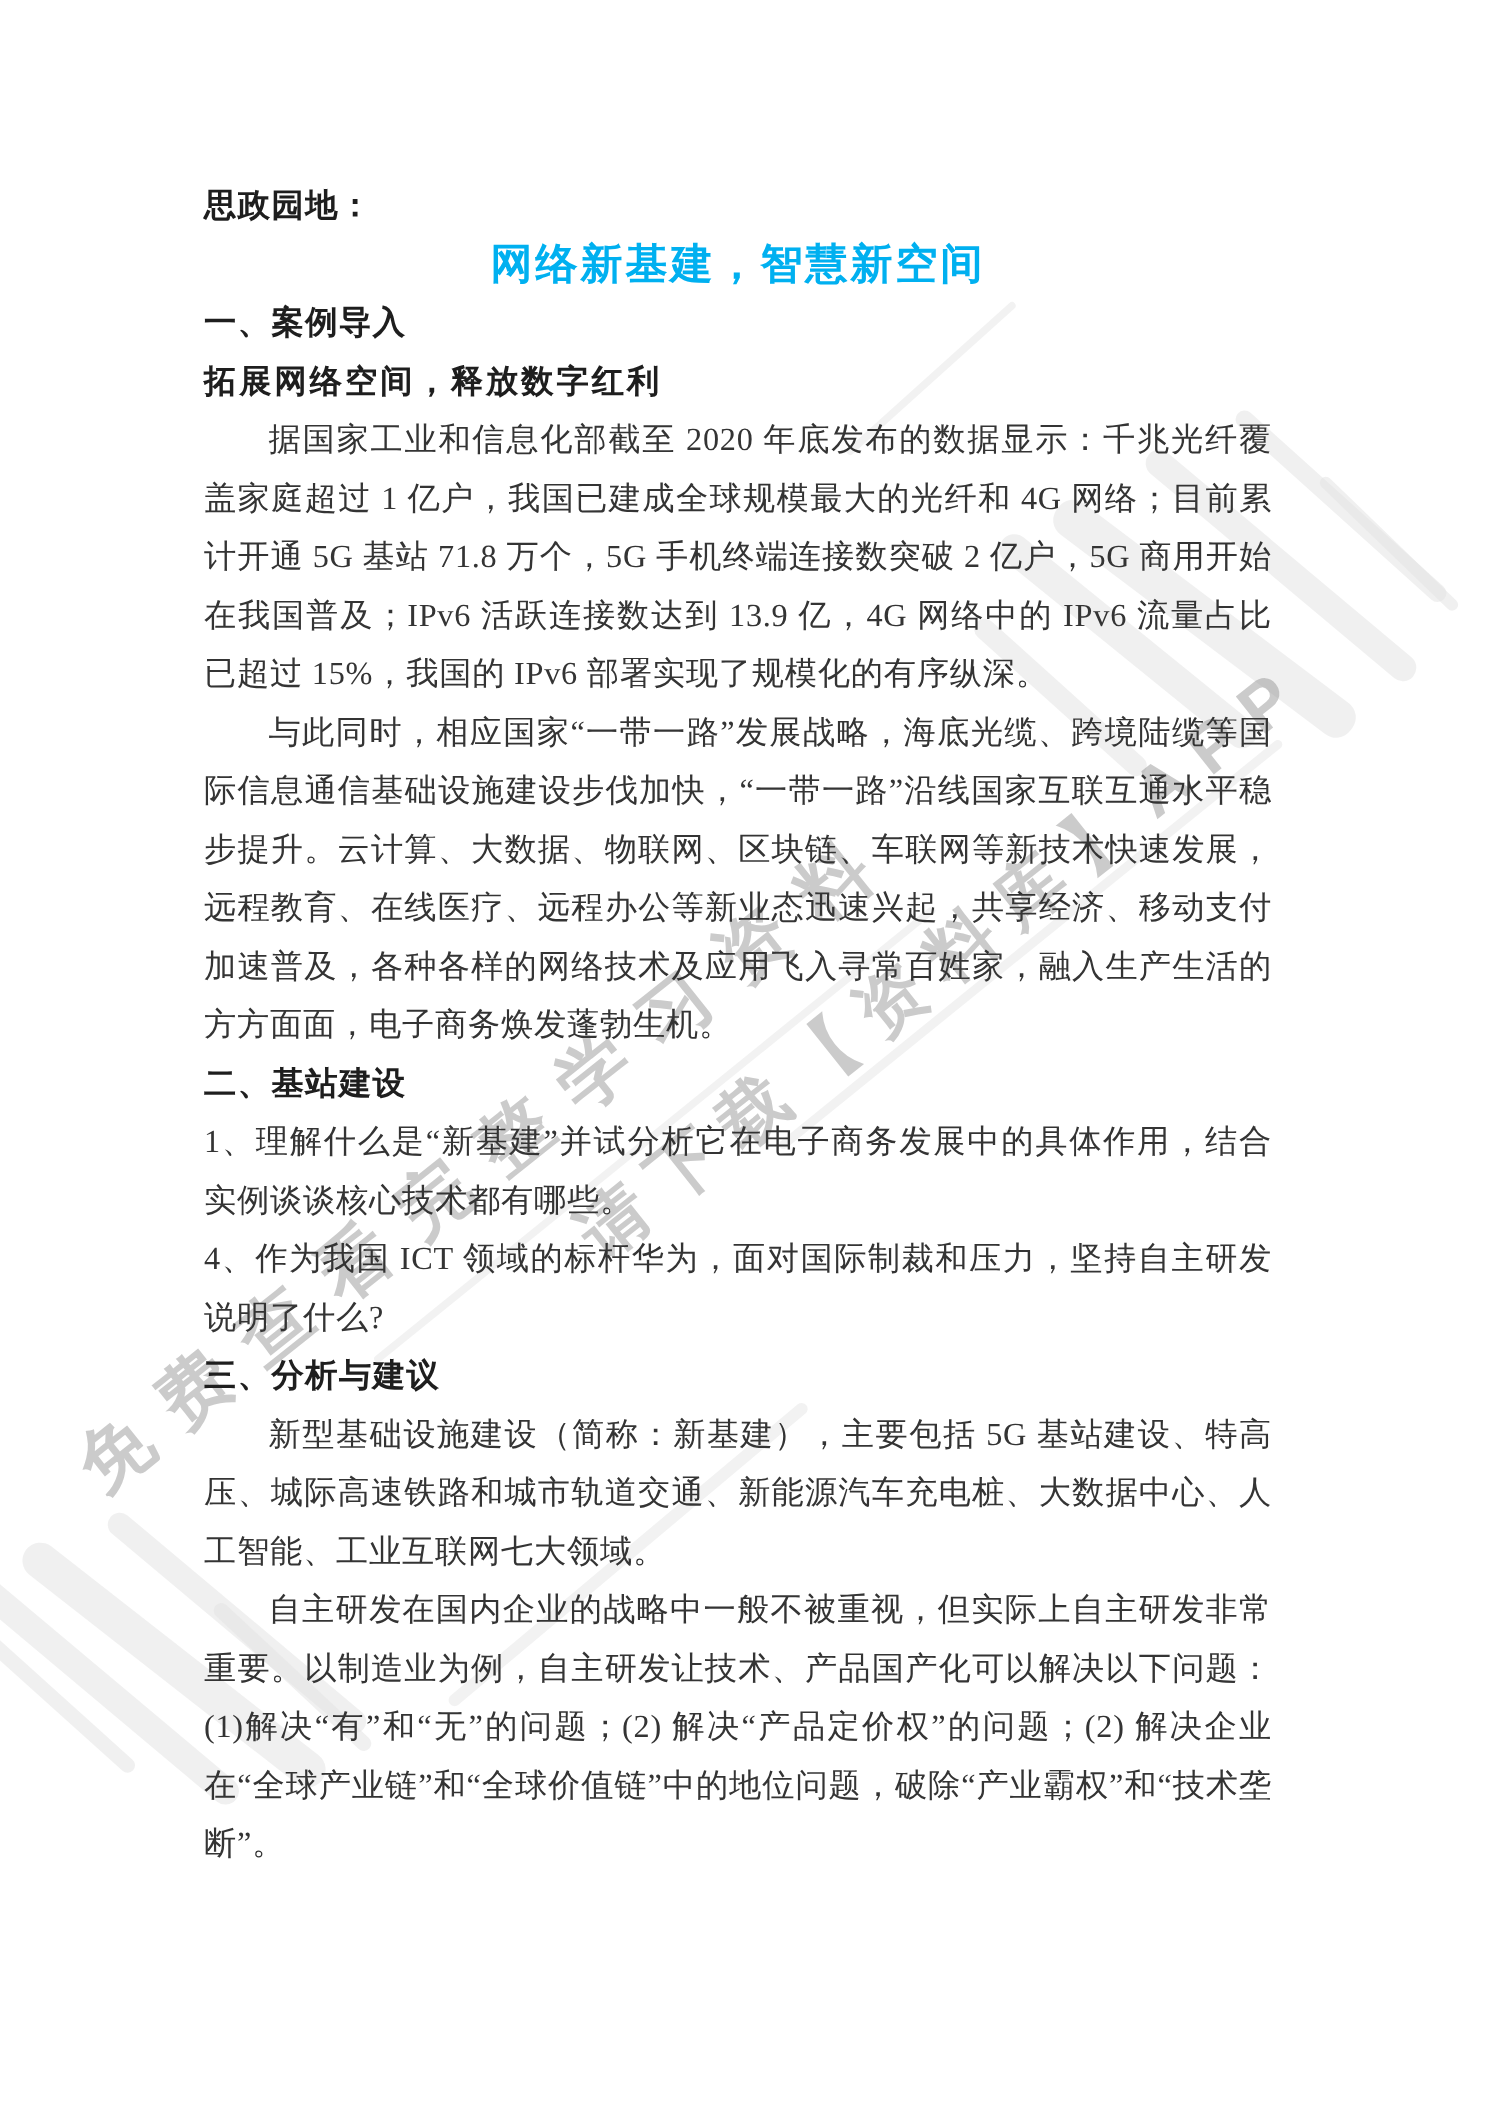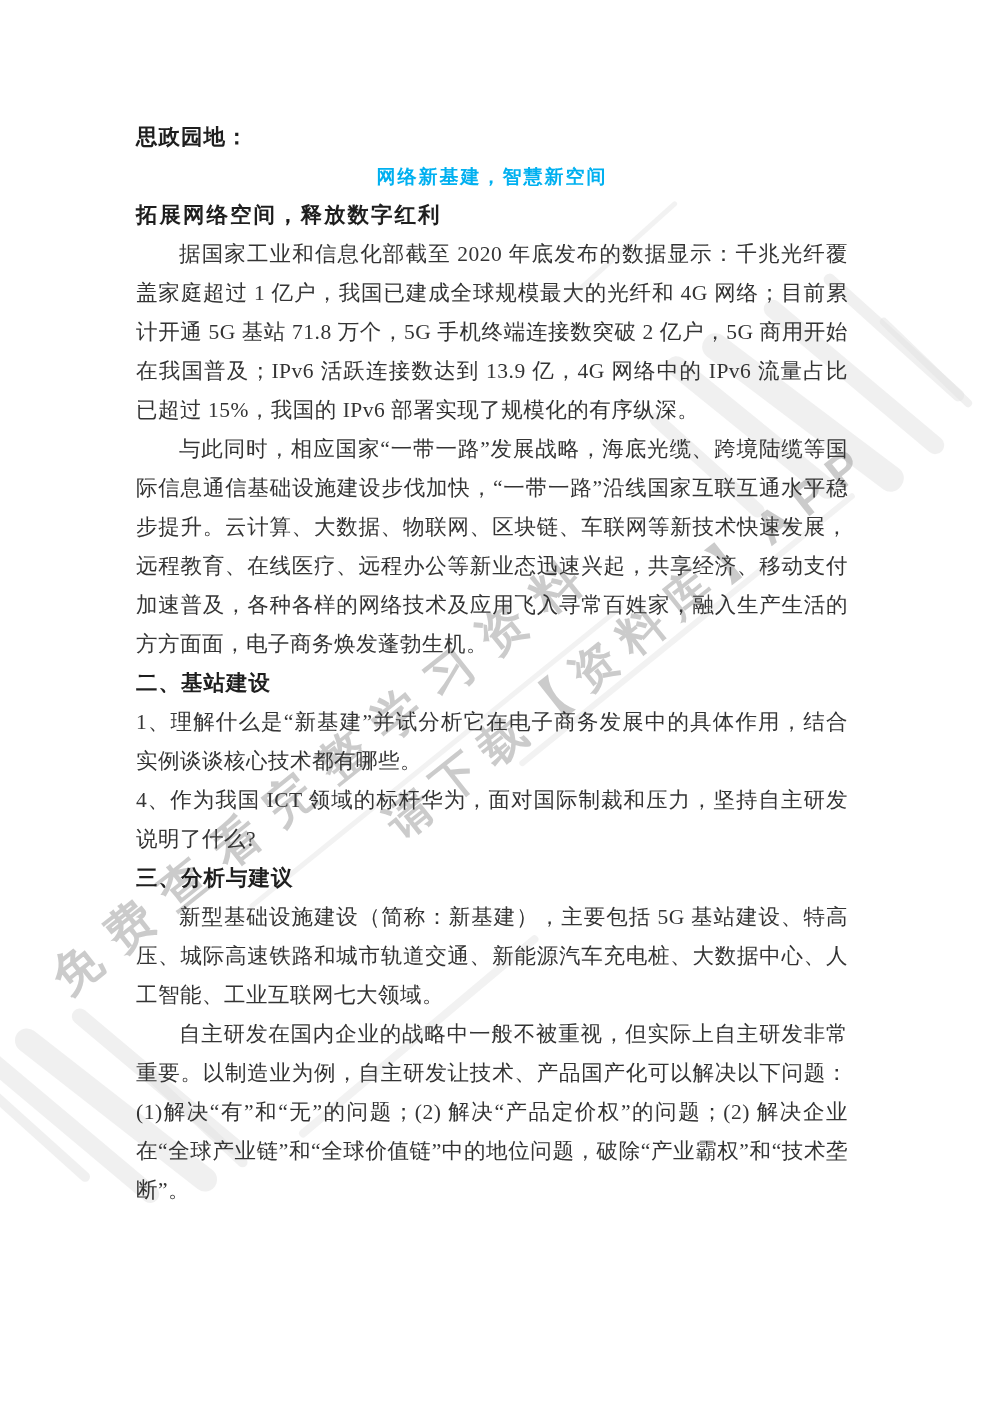--- a/index.html
+++ b/index.html
@@ -43,21 +43,21 @@
     position: absolute;
     left: 136px;
     top: 118px;
     width: 712px;
     font-size: 21.5px;
     line-height: 39px;
     text-align: justify;
   }
   .content p, .content h1, .content h2 { margin: 0; padding: 0; }
   .label      { font-weight: 700; color: #1e1e1e; letter-spacing: 1px; }
-  .doc-title  { font-size: 19px; font-weight: 700; text-align: center; letter-spacing: 2px; }
+  .doc-title  { font-size: 28px; font-weight: 700; text-align: center; letter-spacing: 2px; }
   .sec-head   { font-size: 21.5px; font-weight: 700; color: #1e1e1e; letter-spacing: 1px; text-align: left; }
   .sub-title  { font-weight: 700; color: #1e1e1e; text-align: left; letter-spacing: 2px; }
   .para       { text-indent: 2em; letter-spacing: 0.5px; }
   .item       { text-indent: 0; letter-spacing: 0.5px; }
 </style>
 </head>
 <body>
 
 <div class="page">
 
@@ -81,20 +81,21 @@
 
   <div class="wm wm1">免费查看完整学习资料</div>
   <div class="wm wm2">请下载【资料库】APP</div>
 
   <div class="content">
 
     <p class="label">思政园地：</p>
 
     <h1 class="doc-title" style="color:#00b0f0;">网络新基建，智慧新空间</h1>
 
+    <h2 class="sec-head">一、案例导入</h2>
 
     <p class="sub-title">拓展网络空间，释放数字红利</p>
 
     <p class="para">据国家工业和信息化部截至 2020 年底发布的数据显示：千兆光纤覆盖家庭超过 1 亿户，我国已建成全球规模最大的光纤和 4G 网络；目前累计开通 5G 基站 71.8 万个，5G 手机终端连接数突破 2 亿户，5G 商用开始在我国普及；IPv6 活跃连接数达到 13.9 亿，4G 网络中的 IPv6 流量占比已超过 15%，我国的 IPv6 部署实现了规模化的有序纵深。</p>
     <p class="para">与此同时，相应国家“一带一路”发展战略，海底光缆、跨境陆缆等国际信息通信基础设施建设步伐加快，“一带一路”沿线国家互联互通水平稳步提升。云计算、大数据、物联网、区块链、车联网等新技术快速发展，远程教育、在线医疗、远程办公等新业态迅速兴起，共享经济、移动支付加速普及，各种各样的网络技术及应用飞入寻常百姓家，融入生产生活的方方面面，电子商务焕发蓬勃生机。</p>
 
     <h2 class="sec-head">二、基站建设</h2>
 
     <p class="item">1、理解什么是“新基建”并试分析它在电子商务发展中的具体作用，结合实例谈谈核心技术都有哪些。</p>
     <p class="item">4、作为我国 ICT 领域的标杆华为，面对国际制裁和压力，坚持自主研发说明了什么?</p>

